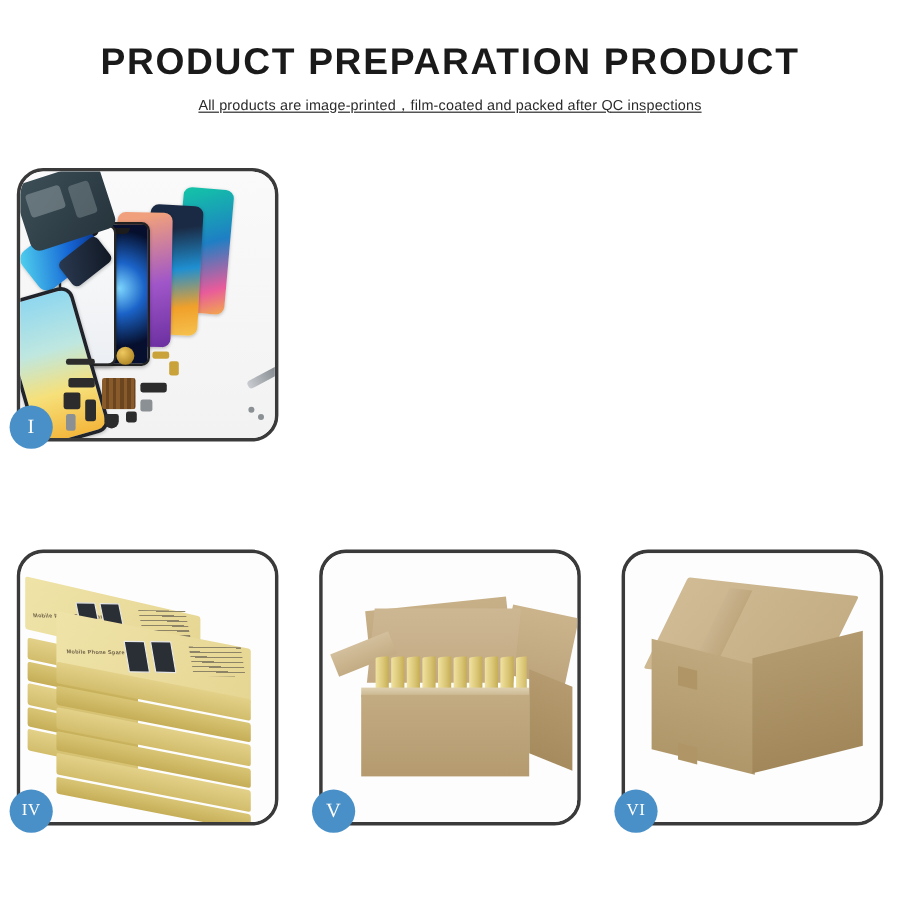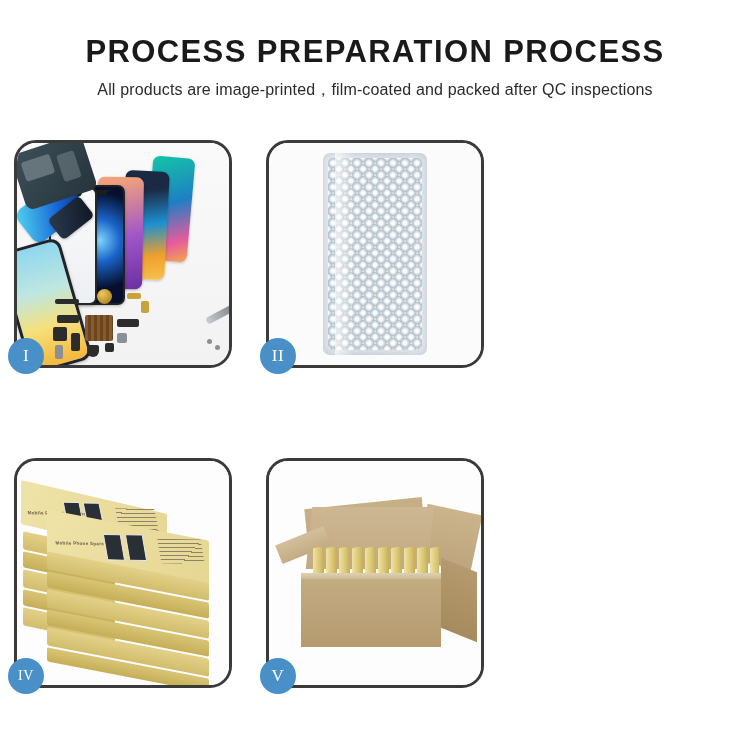--- a/index.html
+++ b/index.html
@@ -12,22 +12,22 @@
 
   
   .header{position:absolute;top:0;left:0;width:750px;text-align:center;}
   .title{
     margin:0;padding-top:36px;
     font-size:31px;font-weight:700;letter-spacing:1.4px;
     color:#1a1a1a;line-height:1.05;white-space:nowrap;
   }
   .subtitle{
     margin:0;padding-top:11px;
-    font-size:16px;font-weight:400;letter-spacing:.15px;
-    color:#2b2b2b;white-space:nowrap;
+    font-size:12px;font-weight:400;letter-spacing:.15px;
+    color:#2b2b2b;white-space:nowrap;text-decoration:underline;
   }
 
   
   .grid{
     position:absolute;left:14px;top:140px;
     width:722px;height:548px;
     display:grid;
     grid-template-columns:218px 1fr 218px 1fr 218px;
     grid-template-rows:228px 1fr 230px;
   }
@@ -190,21 +190,21 @@
      background:#b09667;transform:skewY(14deg);}
   .c6-seamL2{position:absolute;left:44px;top:160px;width:16px;height:14px;
      background:#b09667;transform:skewY(14deg);}
 </style>
 </head>
 <body>
 
 <div class="page">
 
   <div class="header">
-    <h1 class="title">PROCESS PREPARATION PROCESS</h1>
+    <h1 class="title">PRODUCT PREPARATION PRODUCT</h1>
     <p class="subtitle">All products are image-printed，film-coated and packed after QC inspections</p>
   </div>
 
   <div class="grid">
 
     <div class="cellA">
       <div class="panel">
         <div class="stage p1">
           <div class="ph ph-f5"></div>
           <div class="ph ph-f4"></div>
@@ -238,33 +238,20 @@
           <div class="part" style="left:88px;top:200px;width:9px;height:9px;"></div>
           <div class="part grey" style="left:190px;top:196px;width:5px;height:5px;border-radius:50%;"></div>
           <div class="part grey" style="left:198px;top:202px;width:5px;height:5px;border-radius:50%;"></div>
         </div>
         <div class="badge">
             <span>I</span>
           </div>
       </div>
     </div>
 
-    <div class="cellB">
-      <div class="panel">
-        <div class="stage p2">
-          <div class="wrapsheet">
-            <div class="bubbles"></div>
-            <div class="wrapsheen"></div>
-          </div>
-        </div>
-        <div class="badge">
-            <span>II</span>
-          </div>
-      </div>
-    </div>
 
 
     <div class="cellD">
       <div class="panel">
         <div class="stage p4">
           <div class="stackwrap">
 
             <div class="kbox kb-side" style="left:4px;top:66px;width:92px;height:18px;transform:skewY(12deg);"></div>
             <div class="kbox kb-edge" style="left:4px;top:86px;width:92px;height:16px;transform:skewY(12deg);"></div>
             <div class="kbox kb-side" style="left:4px;top:104px;width:92px;height:18px;transform:skewY(12deg);"></div>
@@ -321,15 +308,30 @@
           <div class="c5-rim"></div>
           <div class="c5-front"></div>
           <div class="c5-right"></div>
         </div>
         <div class="badge">
             <span>V</span>
           </div>
       </div>
     </div>
 
+    <div class="cellF">
+      <div class="panel">
+        <div class="stage p6">
+          <div class="c6-top"></div>
+          <div class="c6-tape"></div>
+          <div class="c6-left"></div>
+          <div class="c6-right"></div>
+          <div class="c6-seamL"></div>
+          <div class="c6-seamL2"></div>
+        </div>
+        <div class="badge small">
+            <span>VI</span>
+          </div>
+      </div>
+    </div>
 
   </div>
 </div>
 
 </body></html>

